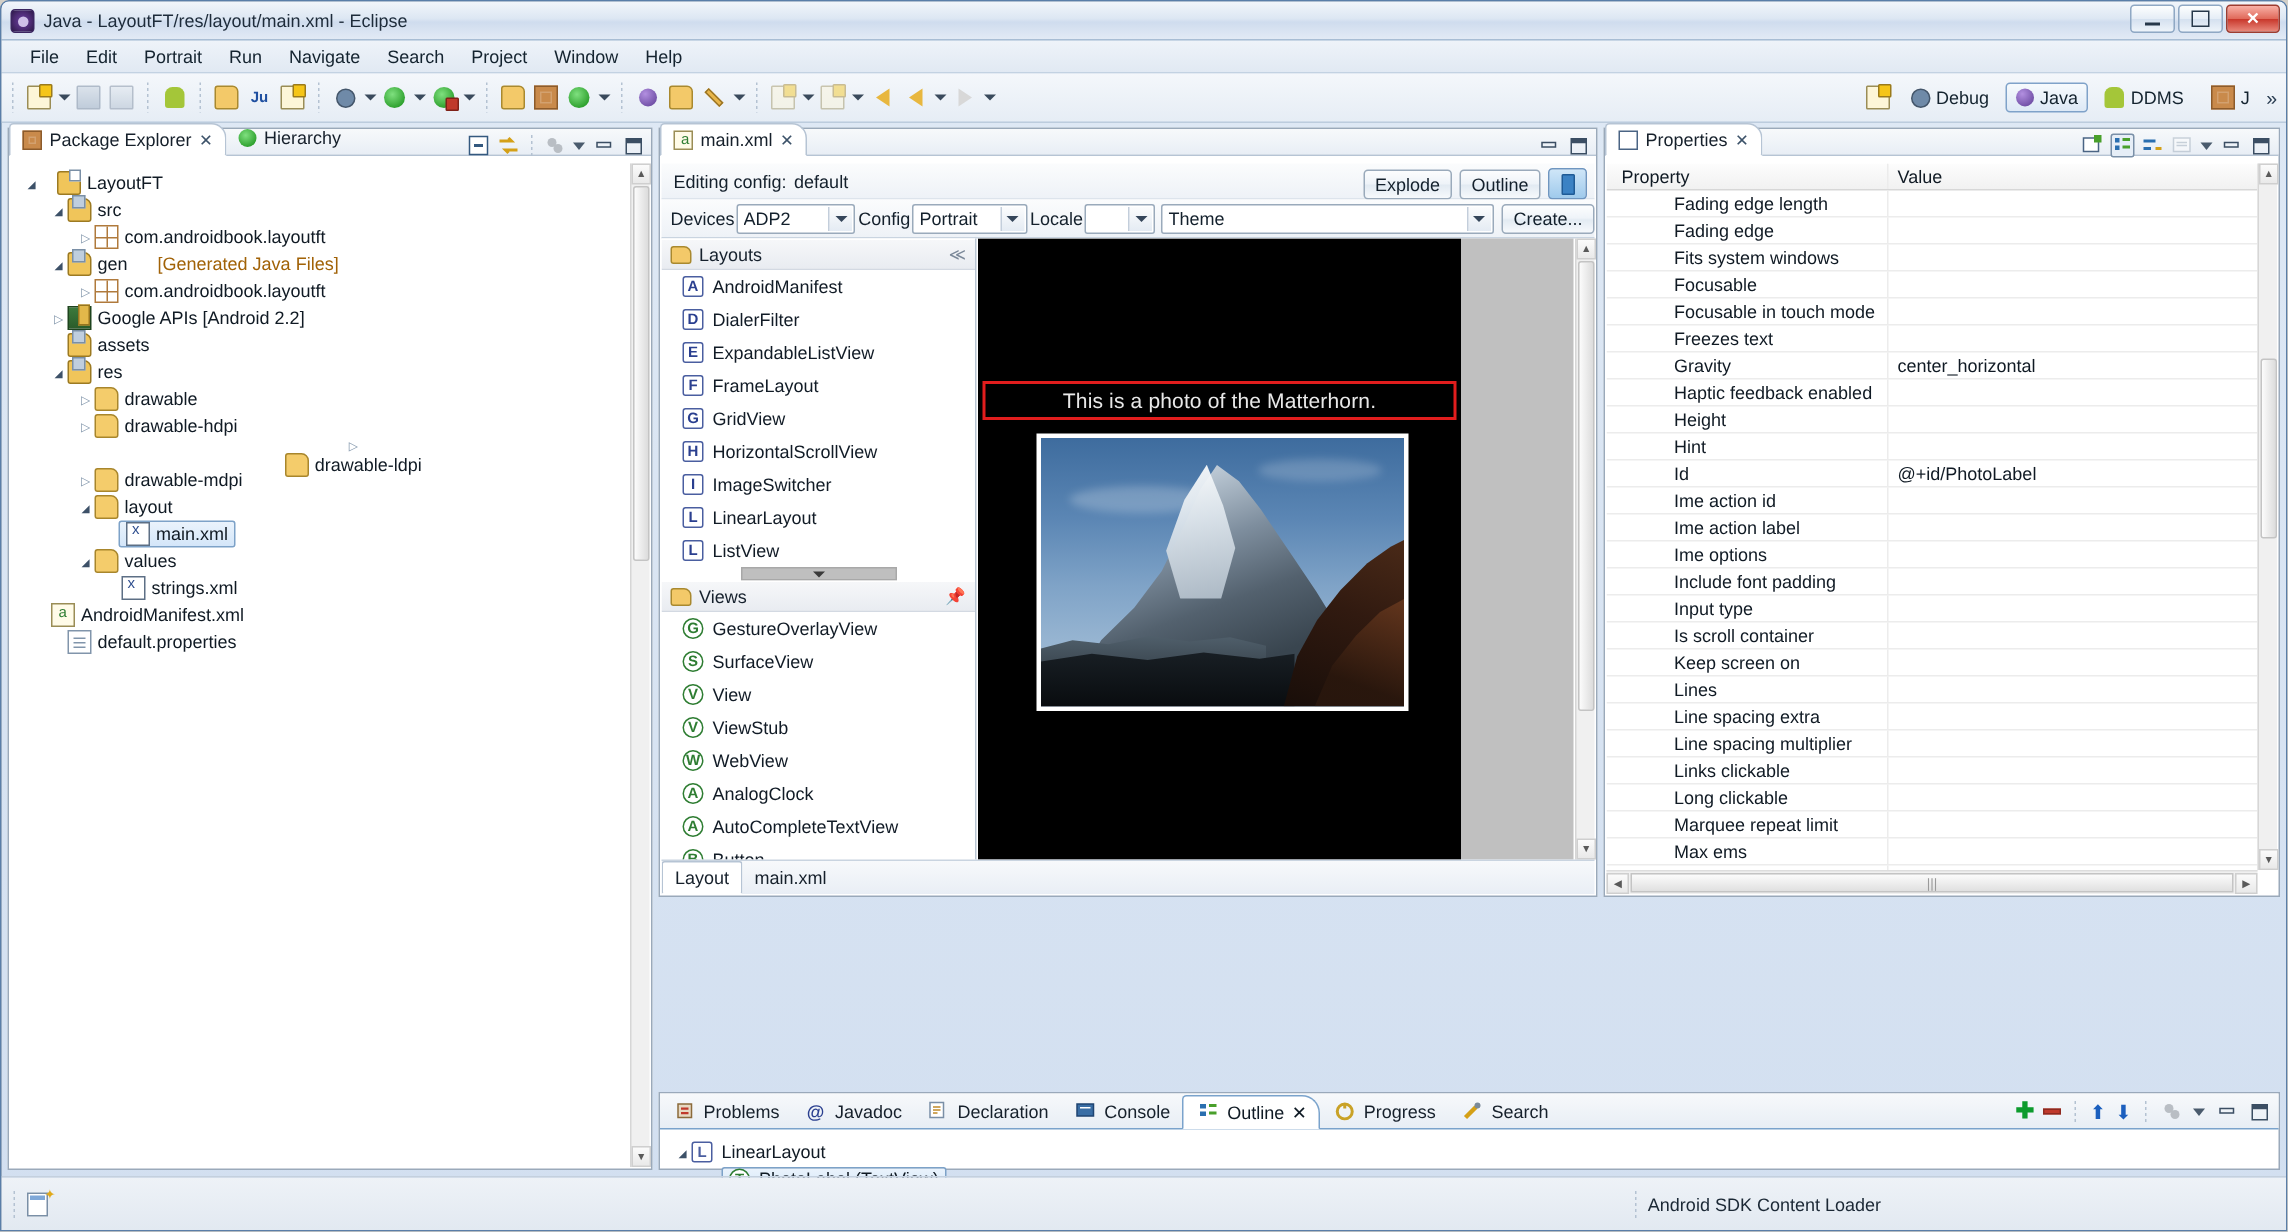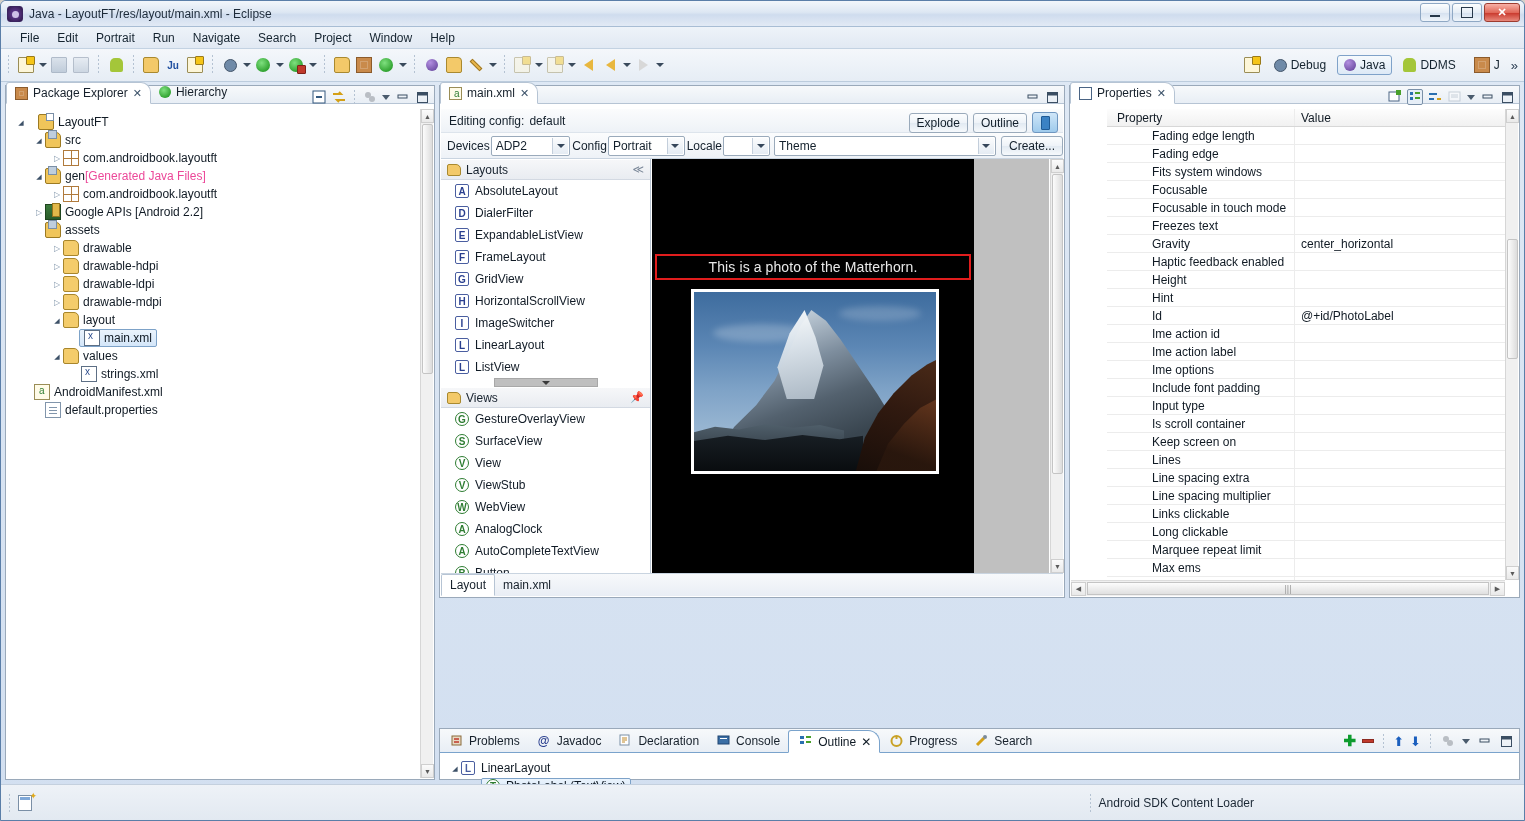--- a/index.html
+++ b/index.html
@@ -157,21 +157,21 @@
   .i-xml{ background:#fff; border:1px solid #5d6f85; }
   .i-xml::after{content:'x';position:absolute;left:3px;top:-1px;font:10px "Liberation Sans",sans-serif;color:#2f4f8f;}
   .i-manifest{ background:#fffbe8; border:1px solid #9a8d56; }
   .i-manifest::after{content:'a';position:absolute;left:4px;top:0px;font:10px "Liberation Sans",sans-serif;color:#2e7d32;}
   .i-props{ background:#fff; border:1px solid #8195ab; }
   .i-props::before{content:'';position:absolute;left:3px;right:3px;top:4px;height:1px;background:#8195ab;box-shadow:0 3px 0 #8195ab,0 6px 0 #8195ab;}
   .sel-box {
     border:1px solid #7da2c8; background:linear-gradient(to bottom,#eaf3fc,#d4e6f9);
     border-radius:2px; padding:0 4px; margin-left:-2px;
   }
-  .dim { color:#ec4899; }
+  .dim { color:#a16207;margin-left:20px; }
   .vscroll {
     position:absolute; right:1px; top:23px; bottom:1px; width:13px;
     background:#f0f0f0; border-left:1px solid #d6d6d6;
   }
   .vscroll .up, .vscroll .down {
     position:absolute; left:0; width:13px; height:14px; background:linear-gradient(#fbfbfb,#e9e9e9);
     border:1px solid #cfcfcf; display:flex;align-items:center;justify-content:center;font-size:7px;color:#5a5a5a;
   }
   .vscroll .up{top:0;} .vscroll .down{bottom:0;}
   .vscroll .thumb {
@@ -302,21 +302,21 @@
   .edtabs {
     position:absolute; left:1px; right:1px; bottom:1px; height:23px;
     background:linear-gradient(to bottom,#f7f9fb,#e9eef5); border-top:1px solid #c9d4e0;
     display:flex; align-items:flex-end;
   }
   .edtab { height:22px; padding:0 8px; display:flex;align-items:center;font-size:12px;color:#16202b;}
   .edtab.active{ background:#fff; border:1px solid #b6c4d4; border-bottom-color:#fff; border-radius:2px 2px 0 0;}
 
   
   #props { right:0; top:0; width:451px; bottom:182px; }
-  .proptable { position:absolute; left:1px; right:14px; top:23px; bottom:17px; overflow:hidden; background:#fff;margin-left:36px; }
+  .proptable { position:absolute; left:1px; right:14px; top:23px; bottom:17px; overflow:hidden; background:#fff; }
   .prow { height:18px; display:flex; border-bottom:1px solid #ececec; font-size:12px; color:#101a24; }
   .prow.head { background:linear-gradient(to bottom,#fdfdfd,#f1f1f1); border-bottom:1px solid #d7d7d7; font-size:12px; }
   .pc1 { width:188px; border-right:1px solid #ececec; padding-left:10px; display:flex;align-items:center; }
   .prow:not(.head) .pc1 { padding-left:45px; }
   .pc2 { flex:1; padding-left:6px; display:flex;align-items:center; }
   .hscroll {
     position:absolute; left:1px; right:14px; bottom:1px; height:16px;
     background:#f0f0f0; border-top:1px solid #ddd; display:flex; align-items:center;
   }
   .hscroll .l,.hscroll .r { width:15px;height:14px;background:linear-gradient(#fbfbfb,#e9e9e9);border:1px solid #cfcfcf;
@@ -598,35 +598,42 @@
               <span>Google APIs [Android 2.2]</span>
             </span>
           </div>
           <div class="trow" style="padding-left: 26px;">
             <span class="tw "></span>
             <span style="display: flex; align-items: center;">
               <span class="ticon i-pkgsrc"></span>
               <span>assets</span>
             </span>
           </div>
+          <div class="trow" style="padding-left: 26px;">
+            <span class="tw exp"></span>
+            <span style="display: flex; align-items: center;">
+              <span class="ticon i-pkgsrc"></span>
+              <span>res</span>
+            </span>
+          </div>
           <div class="trow" style="padding-left: 44px;">
             <span class="tw col"></span>
             <span style="display: flex; align-items: center;">
               <span class="ticon i-folder"></span>
               <span>drawable</span>
             </span>
           </div>
           <div class="trow" style="padding-left: 44px;">
             <span class="tw col"></span>
             <span style="display: flex; align-items: center;">
               <span class="ticon i-folder"></span>
               <span>drawable-hdpi</span>
             </span>
           </div>
-          <div class="trow" style="padding-left: 44px;">
+          <div class="trow" style="padding-left: 44px; flex-direction: column;">
             <span class="tw col"></span>
             <span style="display: flex; align-items: center;">
               <span class="ticon i-folder"></span>
               <span>drawable-ldpi</span>
             </span>
           </div>
           <div class="trow" style="padding-left: 44px;">
             <span class="tw col"></span>
             <span style="display: flex; align-items: center;">
               <span class="ticon i-folder"></span>
@@ -742,21 +749,21 @@
       </div>
 
       <div class="paletteWrap" id="palette">
           <div class="pgroup">
             <span class="gi"></span>
             <span class="gl">Layouts</span>
             <span class="ga">≪</span>
           </div>
           <div class="pitem">
             <span class="bx">A</span>
-            <span>AbsoluteLayout</span>
+            <span>AndroidManifest</span>
           </div>
           <div class="pitem">
             <span class="bx">D</span>
             <span>DialerFilter</span>
           </div>
           <div class="pitem">
             <span class="bx">E</span>
             <span>ExpandableListView</span>
           </div>
           <div class="pitem">

